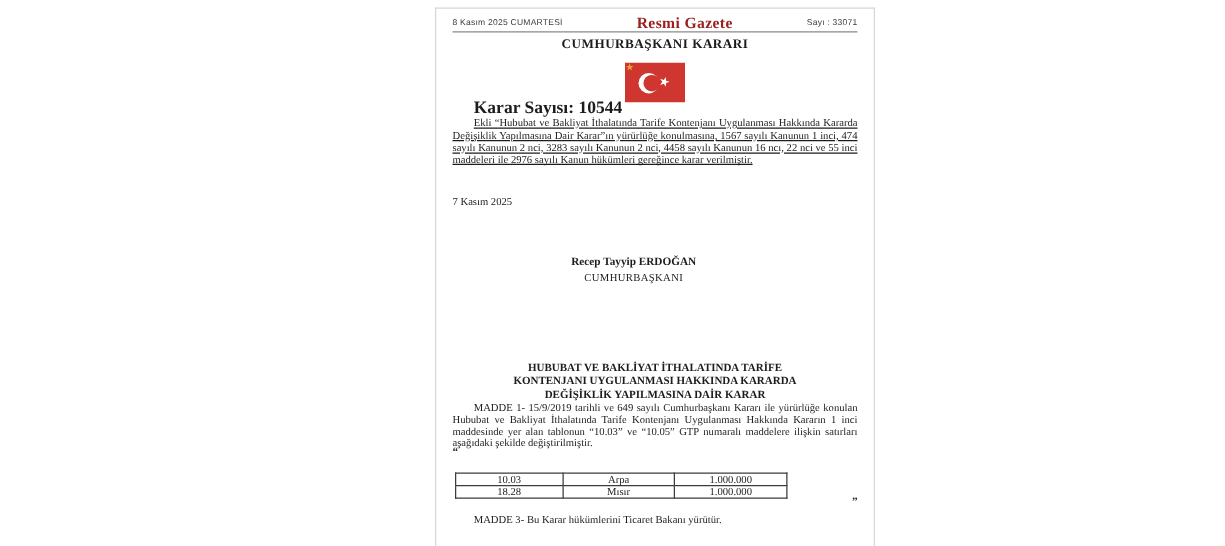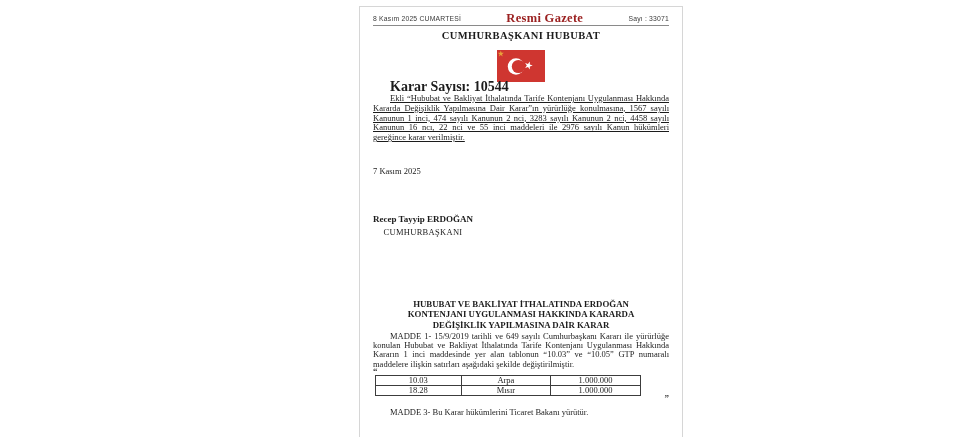--- a/index.html
+++ b/index.html
@@ -1,20 +1,20 @@
 <!DOCTYPE html>
 <html><head>
 <meta charset="utf-8">
 <style>
   * { margin:0; padding:0; box-sizing:border-box; }
   html,body { width:980px; height:437px; background:#ffffff; overflow:hidden;
               font-family:"Liberation Serif", serif; color:#1c1c1c; }
 
   .page {
-    position:absolute; left:359px; top:6px; width:324px; height:431px;
+    position:absolute; left:348px; top:6px; width:352px; height:431px;
     background:#ffffff;
     border:1px solid #d6d6d6; border-bottom:none;
     padding:0 13px;
   }
 
   
   .masthead { display:flex; justify-content:space-between; align-items:center; padding-top:6px; height:16px; }
   .masthead .side { font-family:"Liberation Sans", sans-serif; font-size:6.8px; color:#3a3a3a; letter-spacing:.2px; }
   .masthead .title { font-size:12.5px; font-weight:bold; color:#9b2121; letter-spacing:.3px; }
   .masthead-rule { border:none; border-top:1px solid #8a8a8a; margin-top:2px; }
@@ -23,55 +23,55 @@
 
   .flag-wrap { display:flex; justify-content:center; margin-top:8px; }
 
   .decision-no { font-weight:bold; font-size:14px; line-height:10px; text-indent:17px; }
 
   .body-par { font-size:8.5px; line-height:9.8px; text-align:justify; text-indent:17px; }
   .intro { margin-top:2px;text-decoration:underline; }
 
   .decree-date { margin-top:23px; text-align:left; font-size:8.5px; line-height:10px; }
 
-  .signature { display:flex; justify-content:flex-start; margin-top:38px; margin-right:34px; }
+  .signature { display:flex; justify-content:center; margin-top:38px; margin-right:34px; }
   .sig-block { text-align:center; }
   .sig-name { font-weight:bold; font-size:9px; line-height:10px; }
   .sig-title { font-size:8.5px; line-height:10px; margin-top:3px; letter-spacing:.3px; }
 
   .decree-title { margin:62px auto 0; width:260px; text-align:center; font-weight:bold;
                   font-size:8.8px; line-height:10.3px; }
 
   .article1 { margin-top:2px; line-height:9.3px; }
 
   .tbl-quote { font-size:9px; line-height:5px; height:5px; font-weight:bold; color:#2a2a2a; }
   .tbl-quote.close { text-align:right; }
 
-  table.amendment { border-collapse:collapse; width:266px; margin-left:2px; margin-top:1px;
+  table.amendment { border-collapse:collapse; width:266px; margin-left:2px; margin-top:14px;
                     border:1.5px solid #3c3c3c; }
   table.amendment td { border:1px solid #3c3c3c; text-align:center; font-size:8.5px;
                        height:9px; line-height:9px; padding:0; }
 
   .article2 { margin-top:6px; }
   .article3 { margin-top:7px; }
   .madde-label { font-weight:normal; }
 </style>
 </head>
 <body>
 
 <div class="page">
 
   <div class="masthead">
     <span class="side">8 Kasım 2025 CUMARTESİ</span>
     <span class="title">Resmi Gazete</span>
     <span class="side">Sayı : 33071</span>
   </div>
   <hr class="masthead-rule">
 
-  <div class="section-title">CUMHURBAŞKANI HUBUBAT</div>
+  <div class="section-title">CUMHURBAŞKANI KARARI</div>
 
   <div class="flag-wrap">
     <svg width="48" height="32" viewBox="0 0 48 32">
       <rect width="48" height="32" fill="#cf3630"></rect>
       <circle cx="19" cy="16.5" r="8.2" fill="#ffffff"></circle>
       <circle cx="21.4" cy="16.5" r="6.6" fill="#cf3630"></circle>
       <polygon points="0,-4 -0.94,-1.29 -3.8,-1.24 -1.52,0.49 -2.35,3.24 0,1.6 2.35,3.24 1.52,0.49 3.8,-1.24 0.94,-1.29" transform="translate(31.5,15.5) scale(1.05) rotate(18)" fill="#ffffff"></polygon>
       <polygon points="0,-4 -0.94,-1.29 -3.8,-1.24 -1.52,0.49 -2.35,3.24 0,1.6 2.35,3.24 1.52,0.49 3.8,-1.24 0.94,-1.29" transform="translate(3.8,3.8) scale(0.8)" fill="#e8a23a"></polygon>
     </svg>
   </div>
@@ -82,21 +82,21 @@
 
   <div class="decree-date">7 Kasım 2025</div>
 
   <div class="signature">
     <div class="sig-block">
       <div class="sig-name">Recep Tayyip ERDOĞAN</div>
       <div class="sig-title">CUMHURBAŞKANI</div>
     </div>
   </div>
 
-  <div class="decree-title">HUBUBAT VE BAKLİYAT İTHALATINDA ERDOĞAN KONTENJANI UYGULANMASI HAKKINDA KARARDA DEĞİŞİKLİK YAPILMASINA DAİR KARAR</div>
+  <div class="decree-title">HUBUBAT VE BAKLİYAT İTHALATINDA TARİFE KONTENJANI UYGULANMASI HAKKINDA KARARDA DEĞİŞİKLİK YAPILMASINA DAİR KARAR</div>
 
   <p class="body-par article1"><span class="madde-label">MADDE 1-</span><span> 15/9/2019 tarihli ve 649 sayılı Cumhurbaşkanı Kararı ile yürürlüğe konulan Hububat ve Bakliyat İthalatında Tarife Kontenjanı Uygulanması Hakkında Kararın 1 inci maddesinde yer alan tablonun “10.03” ve “10.05” GTP numaralı maddelere ilişkin satırları aşağıdaki şekilde değiştirilmiştir.</span></p>
 
   <div class="tbl-quote">“</div>
 
   <table class="amendment">
     <colgroup>
         <col style="width:32.3%">
         <col style="width:33.8%">
         <col style="width:33.9%">

